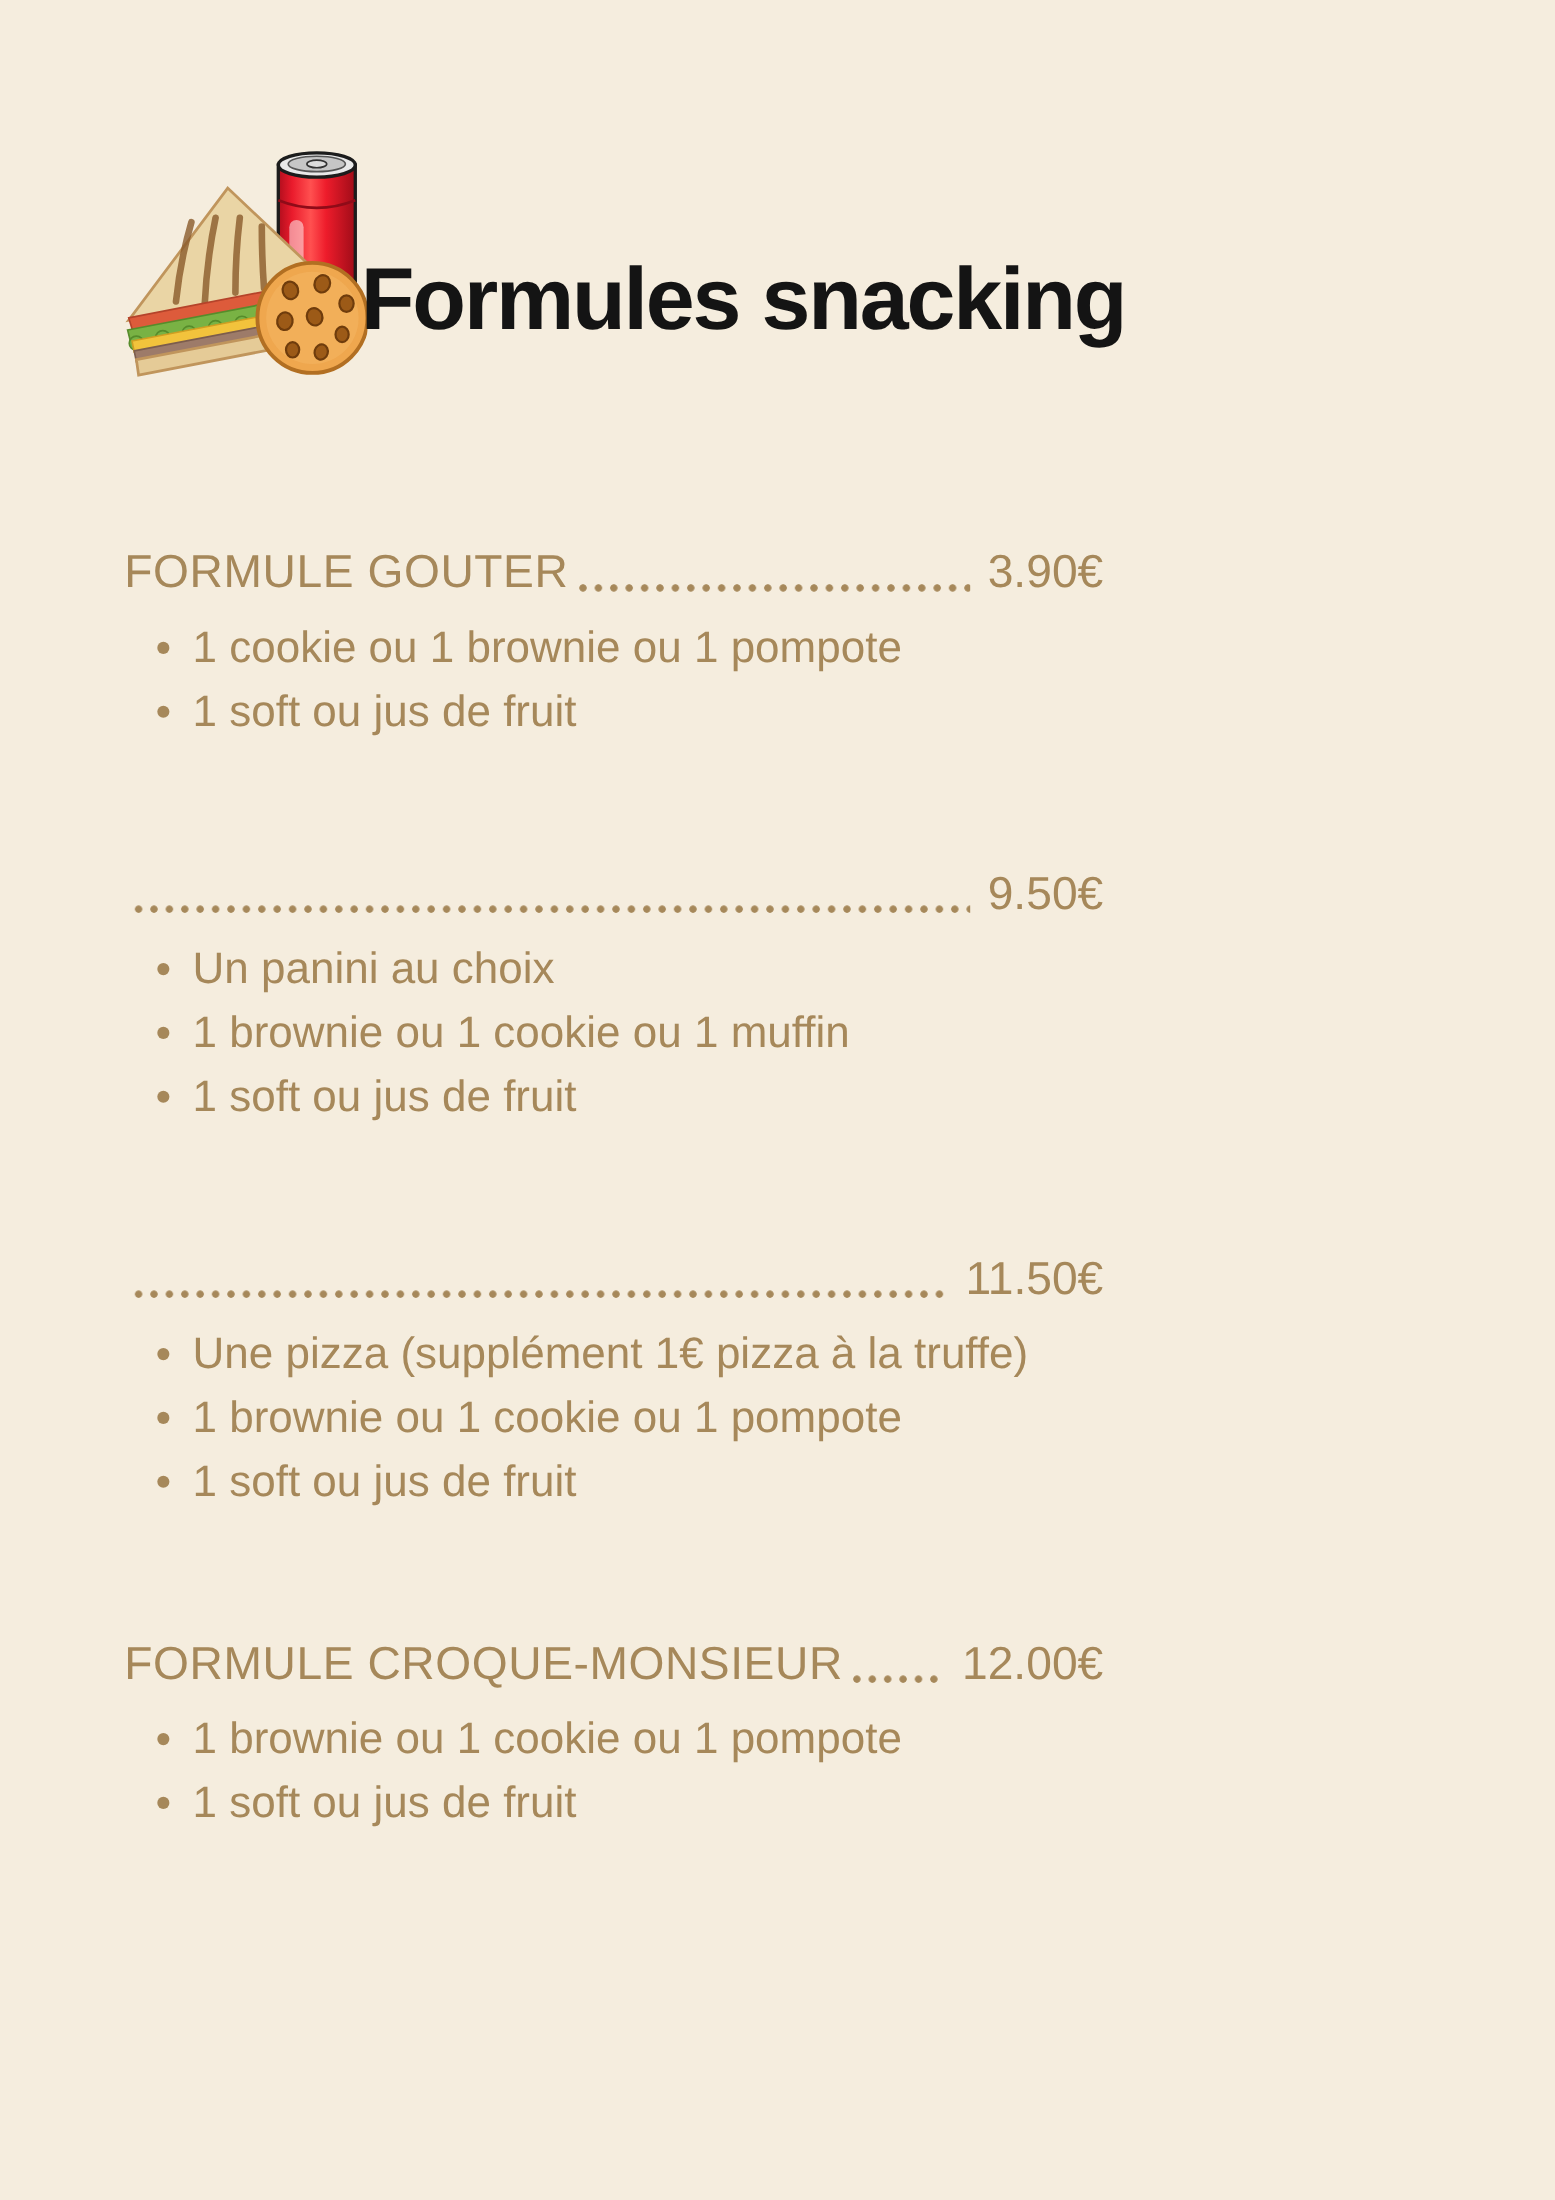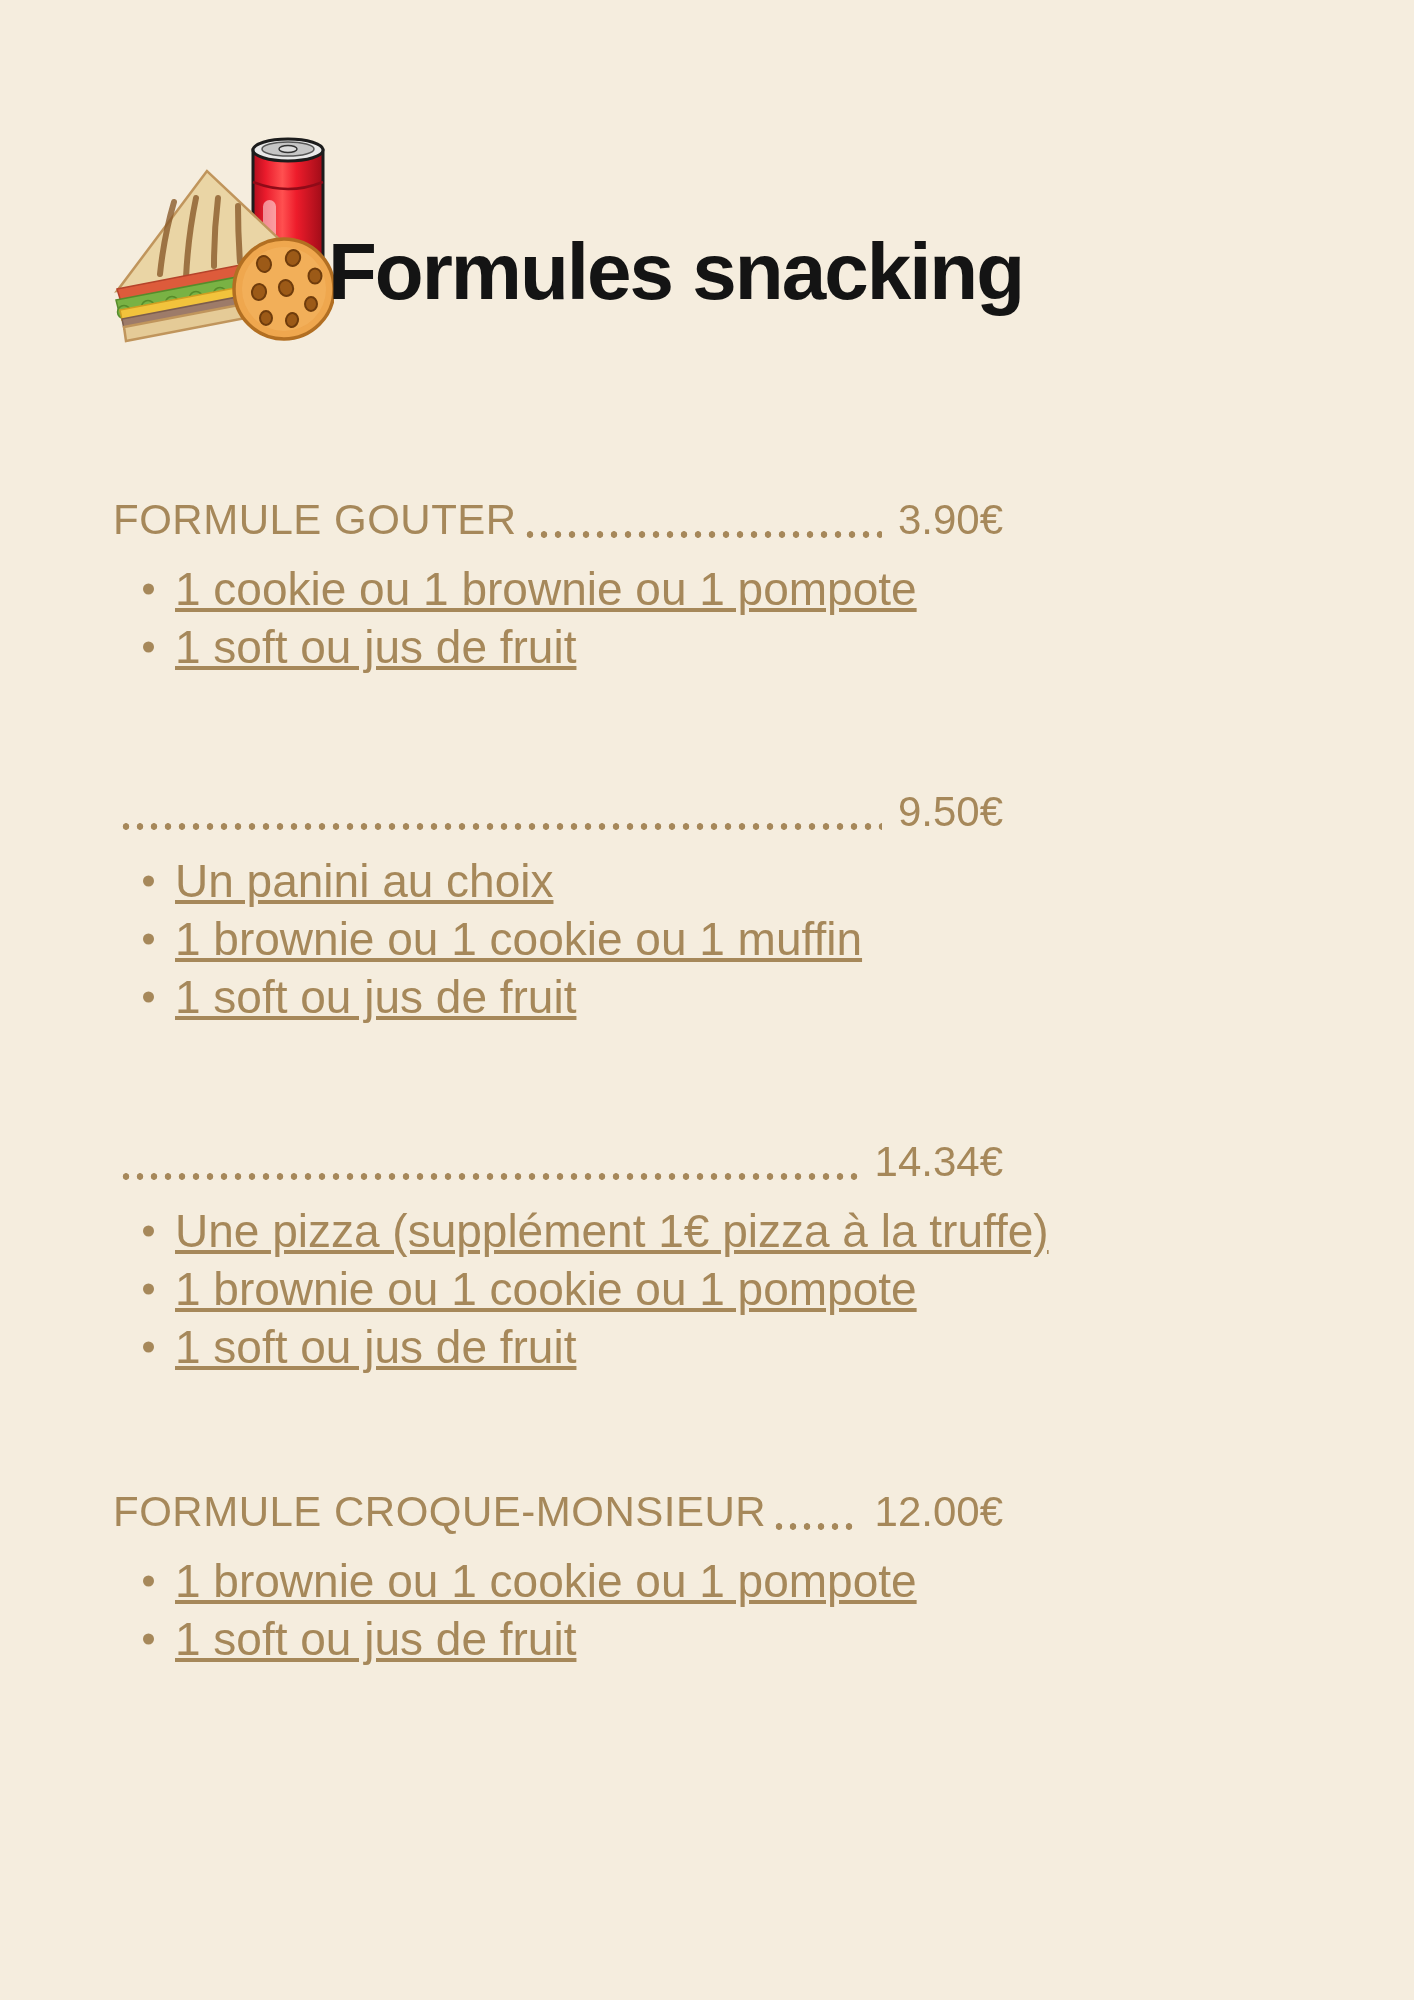--- a/index.html
+++ b/index.html
@@ -58,24 +58,23 @@
     list-style: none;
     margin: 16px 0 0 0;
     padding: 0;
   }
   ul.items li {
     position: relative;
     height: 58px;
     display: flex;
     align-items: center;
     padding-left: 62px;
-    font-size: 46px;
+    font-size: 40px;
     color: #a6885a;
     white-space: nowrap;
-    text-decoration: underline;
   }
   ul.items li::before {
     content: "";
     position: absolute;
     left: 30px; top: 50%;
     transform: translateY(-50%);
     width: 11px; height: 11px;
     border-radius: 50%;
     background: #a6885a;
   }
@@ -164,21 +163,21 @@
       <ul class="items">
         <li>Un panini au choix</li>
         <li>1 brownie ou 1 cookie ou 1 muffin</li>
         <li>1 soft ou jus de fruit</li>
       </ul>
     </section>
 
     <section class="formula">
       <div class="row">
         <span class="leader"></span>
-        <span class="price">14.34€</span>
+        <span class="price">11.50€</span>
       </div>
       <ul class="items">
         <li>Une pizza (supplément 1€ pizza à la truffe)</li>
         <li>1 brownie ou 1 cookie ou 1 pompote</li>
         <li>1 soft ou jus de fruit</li>
       </ul>
     </section>
 
     <section class="formula">
       <div class="row">

